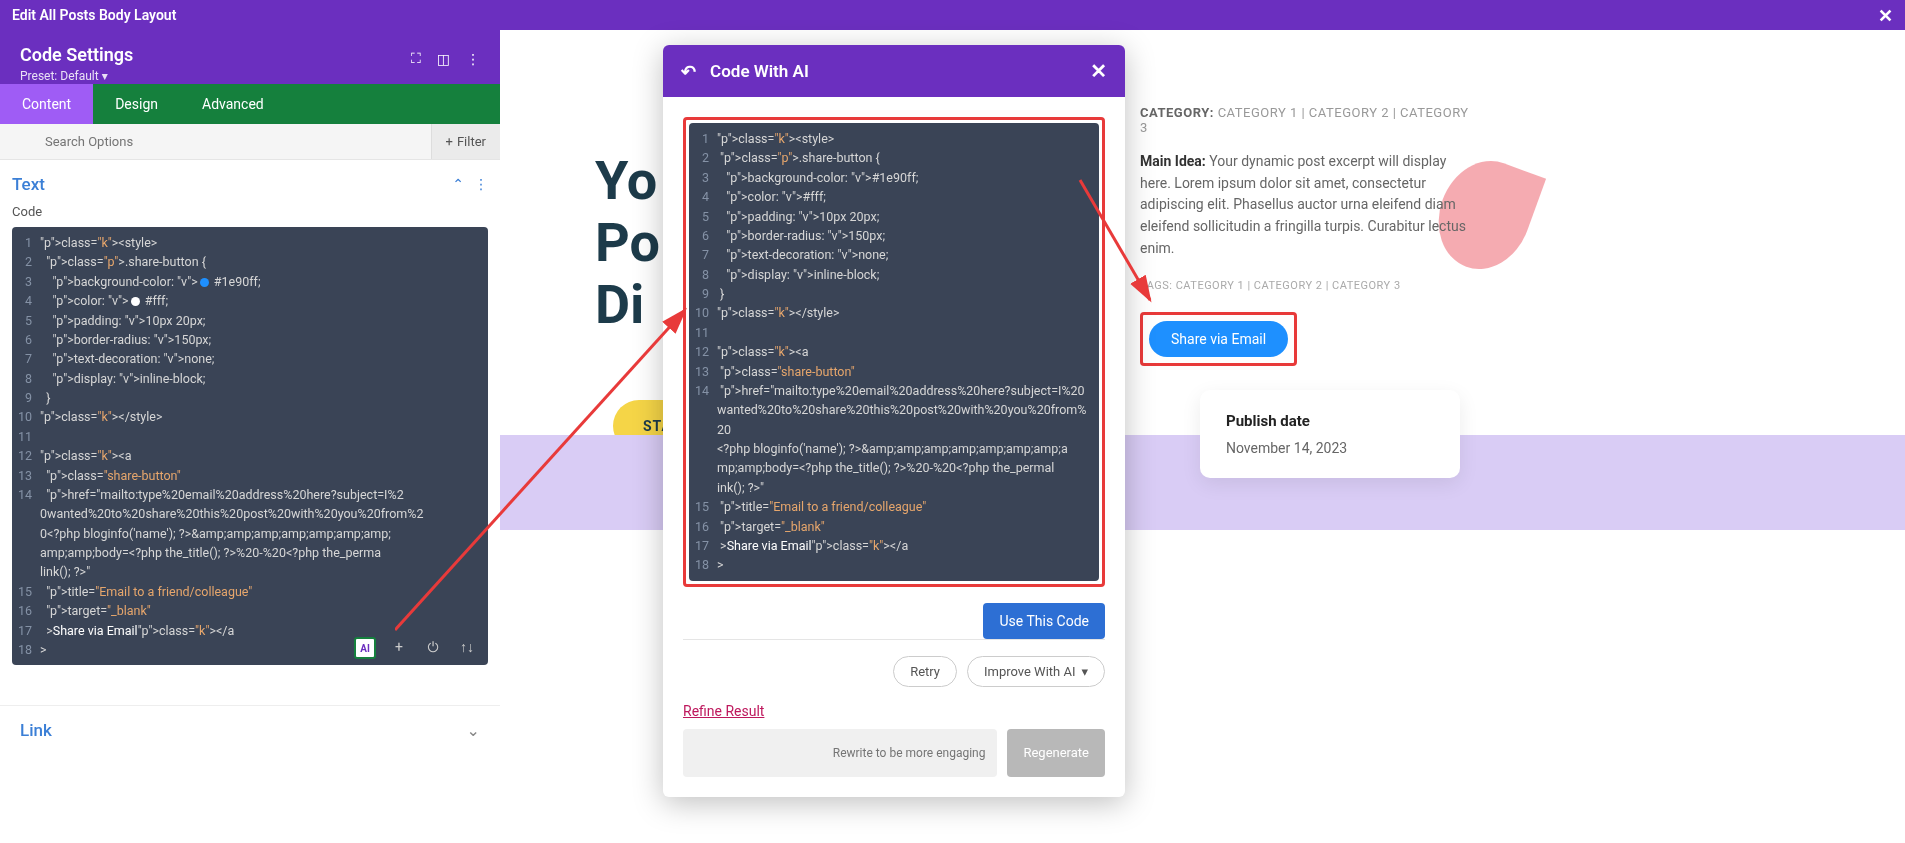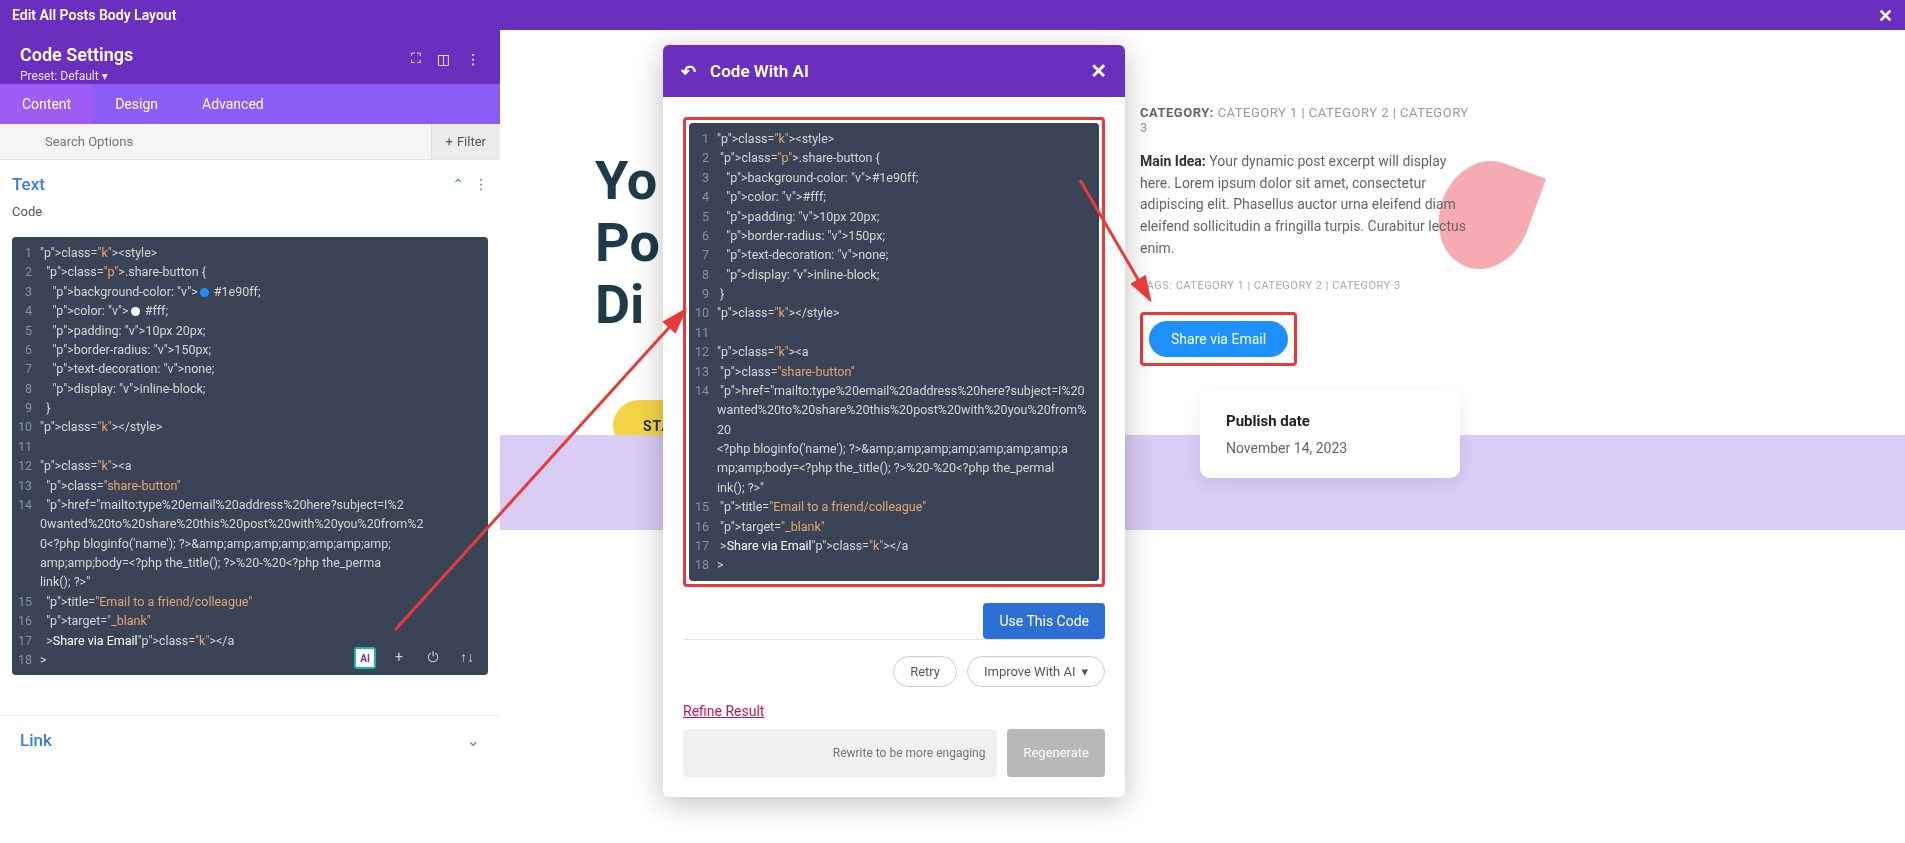--- a/index.html
+++ b/index.html
@@ -10,45 +10,45 @@
 .topbar .close { font-size:18px; cursor:pointer; }
 
 
 .leftpanel { position:absolute; left:0; top:30px; width:500px; background:#fff; }
 .settings-head { background:#6b2fbf; color:#fff; padding:14px 20px 1px; display:flex; justify-content:space-between; align-items:flex-start; }
 .settings-head h2 { font-size:18px; font-weight:600; margin-bottom:4px; }
 .settings-head .preset { font-size:12px; opacity:.85; }
 .settings-head .icons { display:flex; gap:16px; align-items:center; margin-top:6px; }
 .settings-head .icons span { font-size:14px; cursor:pointer; }
 
-.tabs { background:#8b5cf6; display:flex; }
+.tabs { background:#15803d; display:flex; }
 .tabs .tab { padding:12px 22px; color:#fff; font-size:14px; cursor:pointer; }
 .tabs .tab.active { background:#9f5cf5; }
 
 .searchbar { display:flex; background:#f5f5f5; border-bottom:1px solid #e5e5e5;padding-left:31px; }
 .searchbar input { flex:1; border:none; background:transparent; padding:10px 14px; font-size:13px; color:#888; outline:none; }
 .filterbtn { display:flex; align-items:center; gap:4px; padding:0 14px; font-size:13px; color:#555; cursor:pointer; background:#ebebeb; border-left:1px solid #ddd; }
 
 .section { padding:14px 12px 10px; }
 .section-head { display:flex; justify-content:space-between; align-items:center; margin-bottom:10px; }
 .section-head h3 { color:#3b7fd6; font-size:17px; font-weight:500; }
 .section-head .icons { display:flex; gap:10px; color:#3b7fd6; font-size:14px; }
-.section-label { font-size:13px; color:#555; margin-bottom:18px; }
+.section-label { font-size:13px; color:#555; margin-bottom:8px; }
 
 .codebox { background:#3a4456; border-radius:4px; font-family:Consolas,Monaco,monospace; font-size:12.5px; line-height:1.55; color:#d6d6d6; position:relative; padding:6px 0; }
 .codebox .line { display:flex; }
 .codebox .ln { width:28px; text-align:right; padding-right:8px; color:#8592a6; user-select:none; flex-shrink:0; }
 .codebox .lc { flex:1; white-space:pre-wrap; word-break:break-all; padding-right:8px; }
 .codebox .lc .s { color:#e6a66c; }
 .codebox .lc .t { color:#fff; }
 .codebox .dot { display:inline-block; width:9px; height:9px; border-radius:50%; vertical-align:middle; margin:0 2px; }
 
 .code-toolbar { position:absolute; bottom:6px; right:10px; display:flex; gap:12px; align-items:center; }
 .code-toolbar .tbtn { width:22px; height:22px; display:flex; align-items:center; justify-content:center; color:#ccc; font-size:14px; cursor:pointer; }
-.code-toolbar .ai { background:#fff; color:#6b2fbf; border-radius:3px; font-size:10px; font-weight:700; border:2px solid #14b8a6; }
+.code-toolbar .ai { background:#fff; color:#6b2fbf; border-radius:3px; font-size:10px; font-weight:700; border:2px solid #15803d; }
 
 .linksection { padding:14px 20px; display:flex; justify-content:space-between; align-items:center; border-top:1px solid #eee; margin-top:30px; }
 .linksection h3 { color:#3b7fd6; font-size:17px; font-weight:500; }
 
 
 .modal { position:absolute; left:663px; top:45px; width:462px; background:#fff; border-radius:6px; box-shadow:0 6px 30px rgba(0,0,0,.25); overflow:hidden; z-index:50; }
 .modal-head { background:#6b2fbf; color:#fff; padding:14px 18px; display:flex; align-items:center; gap:14px; font-size:17px; font-weight:600; }
 .modal-head .back { font-size:18px; cursor:pointer; }
 .modal-head .mclose { margin-left:auto; font-size:20px; cursor:pointer; }
 .modal-body { padding:20px; }

